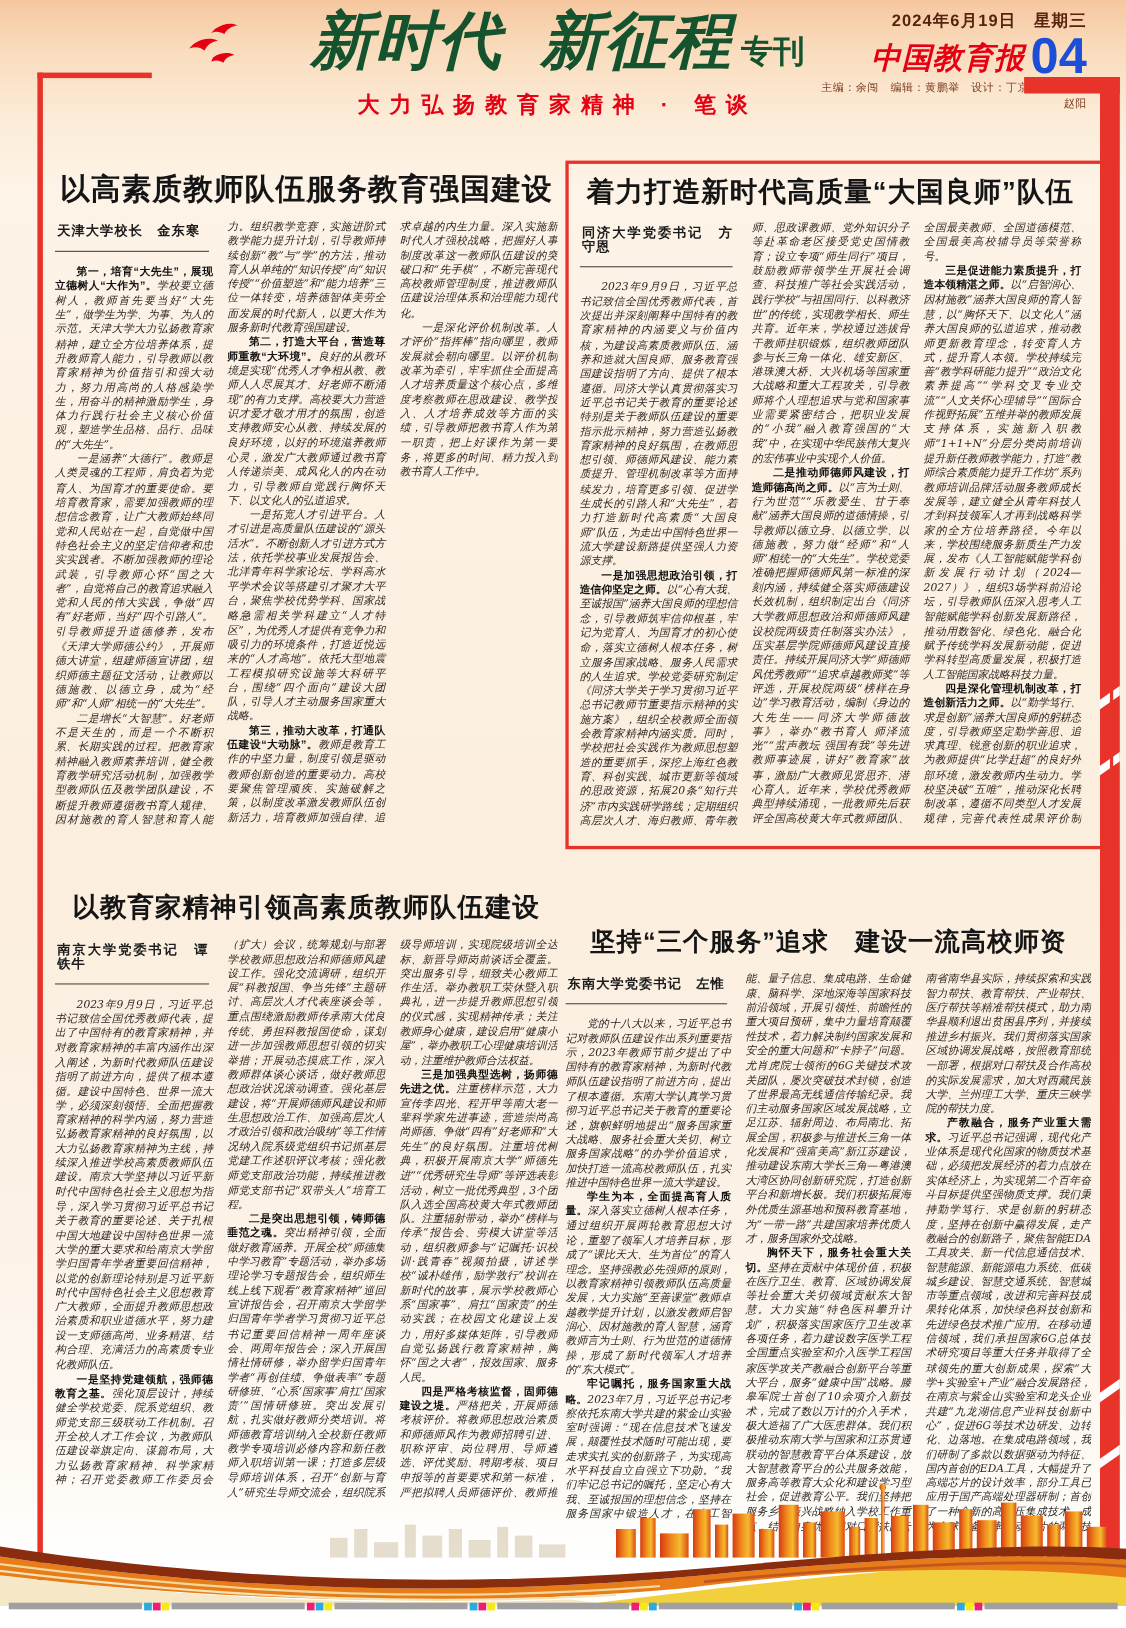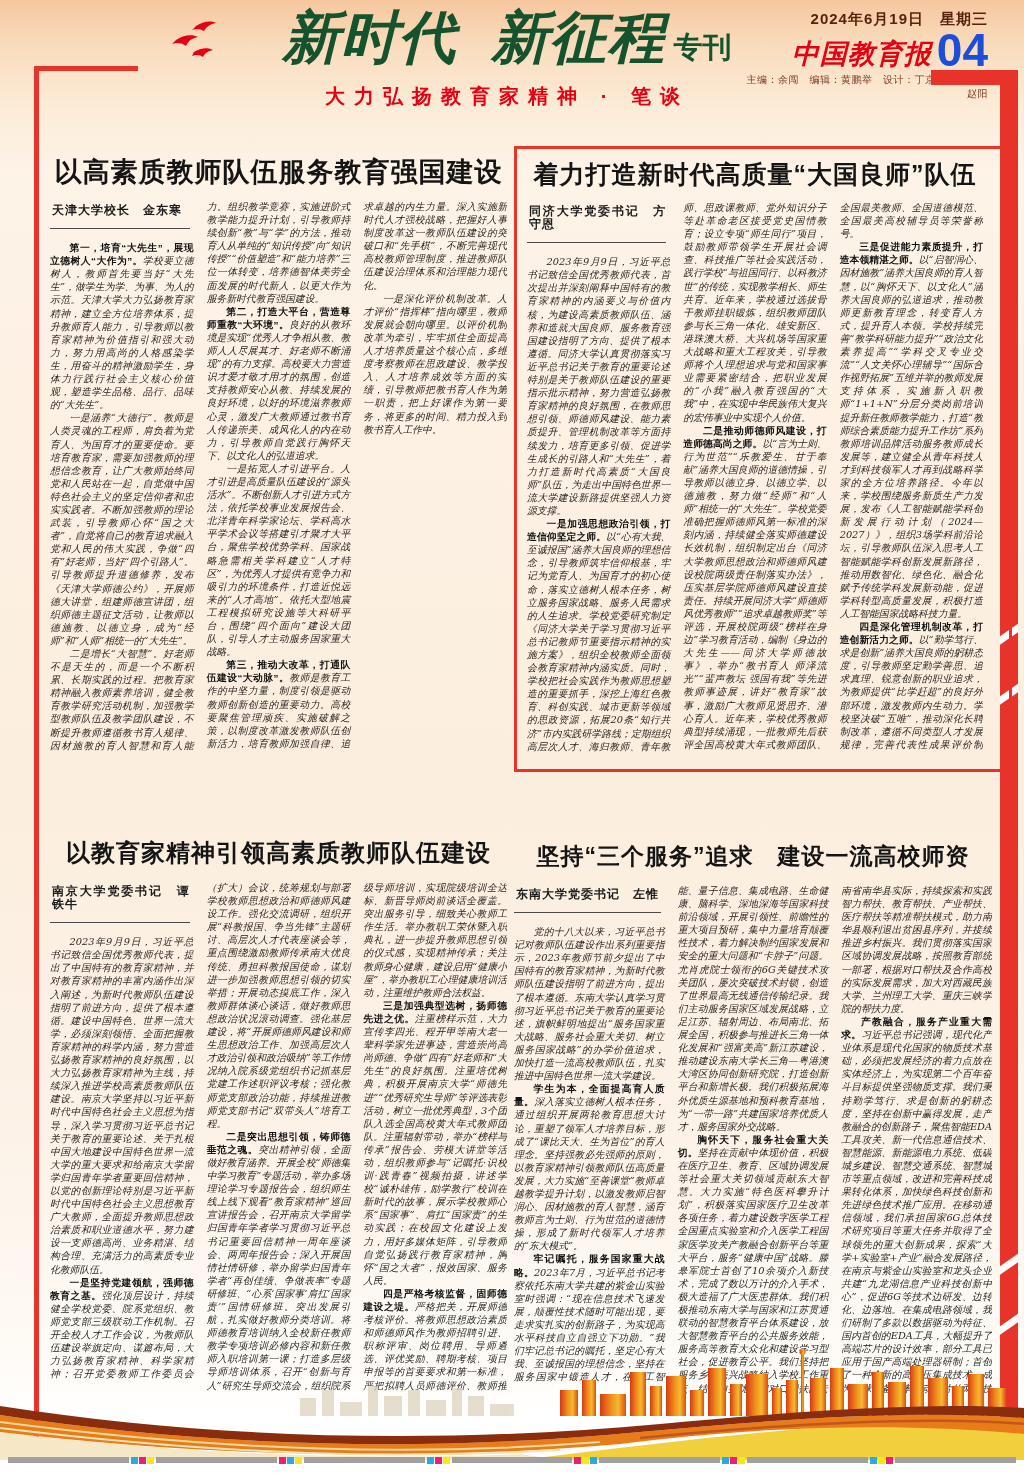--- a/index.html
+++ b/index.html
@@ -33,21 +33,21 @@
   .bracket-h{position:absolute;left:931px;top:70px;width:87px;height:15px;background:#e8332a;}
   .rule-right{position:absolute;left:1000px;top:70px;width:18px;height:1385px;background:#e8332a;overflow:hidden;}
   .rule-right i{position:absolute;left:-8px;width:36px;height:7px;background:#fff;transform:rotate(-35deg);}
   
   .article{position:absolute;}
   .article h2{font-family:"Liberation Sans",sans-serif;font-weight:900;color:#151515;
     text-align:center;margin:0 0 10px 0;letter-spacing:1px;white-space:nowrap;}
   #a1{left:50px;top:154px;width:457px;}  #a1 h2{font-size:27px;}
   #a2{left:514px;top:146px;width:456px;border:3px solid #e8332a;padding:9px 26px 12px 10px;}
   #a2 h2{font-size:25px;}
-  #a3{left:50px;top:837px;width:457px;}  #a3 h2{font-size:24px;}
+  #a3{left:50px;top:809px;width:457px;}  #a3 h2{font-size:24px;}
   #a4{left:514px;top:841px;width:478px;} #a4 h2{font-size:23px;}
   .body{column-count:3;column-gap:13px;column-fill:auto;overflow:hidden;
     font-size:9.8px;line-height:13.1px;text-align:justify;color:#241f1c;font-style:italic;}
   #a1 .body,#a2 .body{height:556px;}
   #a3 .body,#a4 .body{height:512px;margin-top:12px;}
   .byline{display:block;font-family:"Liberation Sans",sans-serif;font-style:normal;
     font-weight:700;font-size:12px;color:#1c1c1c;border-bottom:1.5px solid #4a4a4a;
     padding:2px 0 11px 2px;margin:2px 4px 12px 0;letter-spacing:1px;}
   .para{margin:0;text-indent:2em;}
   .lead{font-style:normal;font-weight:700;font-family:"Liberation Sans",sans-serif;color:#111;}

